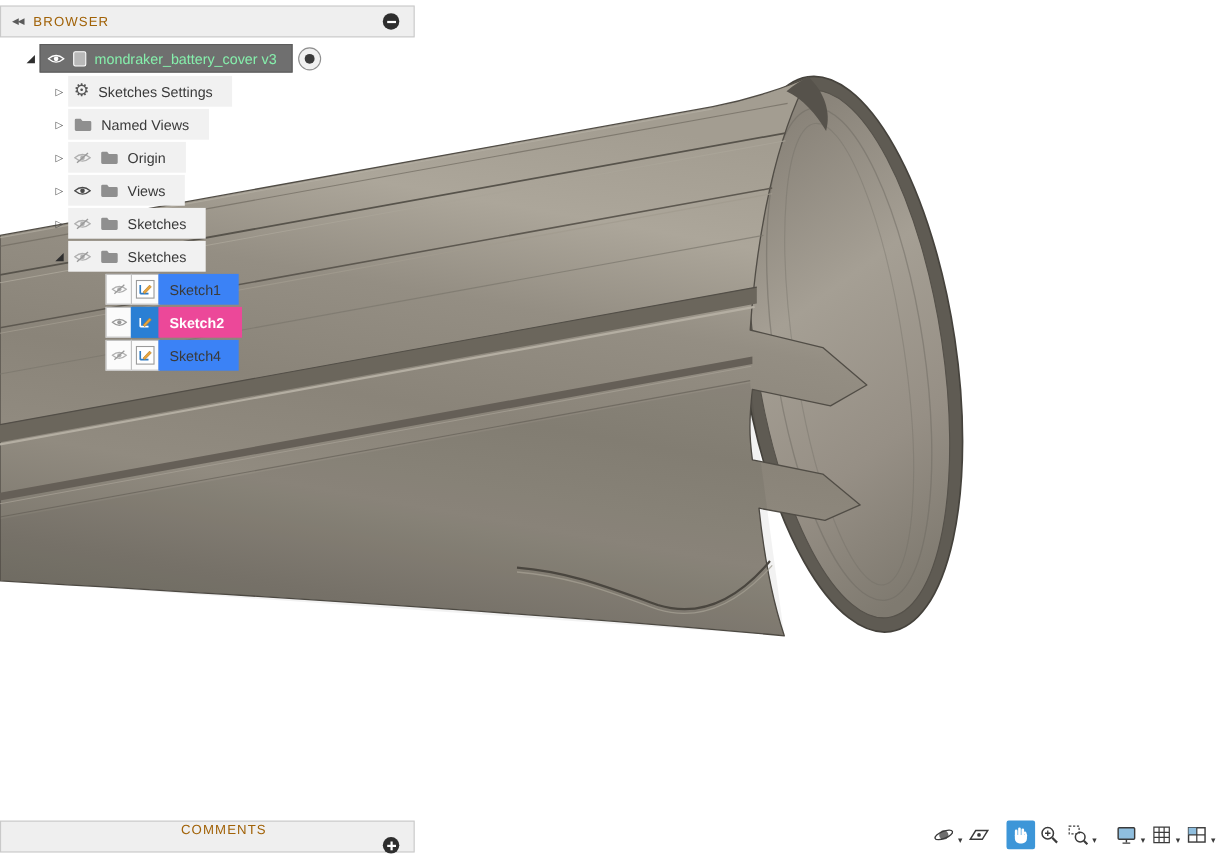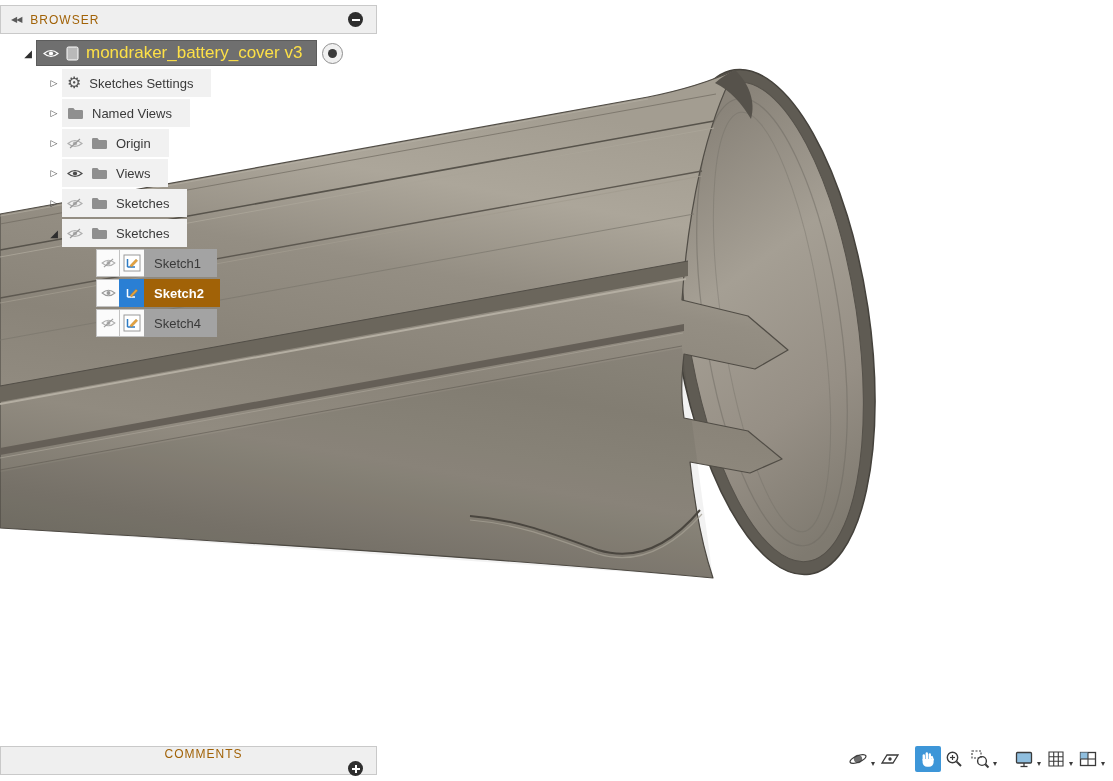--- a/index.html
+++ b/index.html
@@ -29,31 +29,31 @@
   .tree{position:absolute;top:38px;left:0;}
   .row{display:flex;align-items:center;height:30px;}
   .exp{width:16px;text-align:center;font-size:9px;color:#4a4a4a;flex:none;}
   .exp.expanded{font-size:10px;color:#2e2e2e;}
   .grp{display:flex;align-items:center;gap:8px;background:#f1f1f1;height:28px;padding:0 18px 0 5px;}
   .lbl{font-size:13px;color:#3a3a3a;white-space:nowrap;}
   .gear{font-size:16px;color:#555;line-height:1;}
 
   .root-row{padding-left:20px;}
   .root-bar{display:flex;align-items:center;gap:7px;background:#6f6f6f;border:1px solid #5c5c5c;height:24px;padding:0 14px 0 6px;}
-  .root-lbl{color:#fde047;font-size:17px;white-space:nowrap;}
+  .root-lbl{color:#86efac;font-size:13px;white-space:nowrap;}
   .target{margin-left:5px;width:19px;height:19px;border:1px solid #8f8f8f;border-radius:50%;background:#f0f0f0;
           display:flex;align-items:center;justify-content:center;flex:none;}
   .target .dot{width:9px;height:9px;border-radius:50%;background:#3a3a3a;}
 
   .lv1{padding-left:46px;}
   .lv2{padding-left:96px;}
   .cell{width:24px;height:28px;border:1px solid #c2c2c2;background:#fbfbfb;display:flex;align-items:center;justify-content:center;box-sizing:border-box;margin-right:-1px;flex:none;}
   .iconcell{width:26px;}
-  .lblcell{height:28px;display:flex;align-items:center;padding:0 16px 0 10px;background:#a3a3a3;}
-  .row.sel .lblcell{background:#a16207;}
+  .lblcell{height:28px;display:flex;align-items:center;padding:0 16px 0 10px;background:#3b82f6;}
+  .row.sel .lblcell{background:#ec4899;}
   .row.sel .iconcell{background:#2a7fd4;border-color:#2a7fd4;}
   .row.sel .lbl{color:#fff;font-weight:bold;}
 
   
   .nav-toolbar{position:absolute;right:6px;bottom:7px;display:flex;align-items:center;height:30px;}
   .tool{width:26px;height:26px;display:flex;align-items:center;justify-content:center;border-radius:2px;flex:none;}
   .tool.active{background:#3d96d8;}
   .dd{font-size:8px;color:#3a3a3a;margin:8px 2px 0 0;flex:none;}
   .spacer{width:12px;flex:none;}
 </style>

